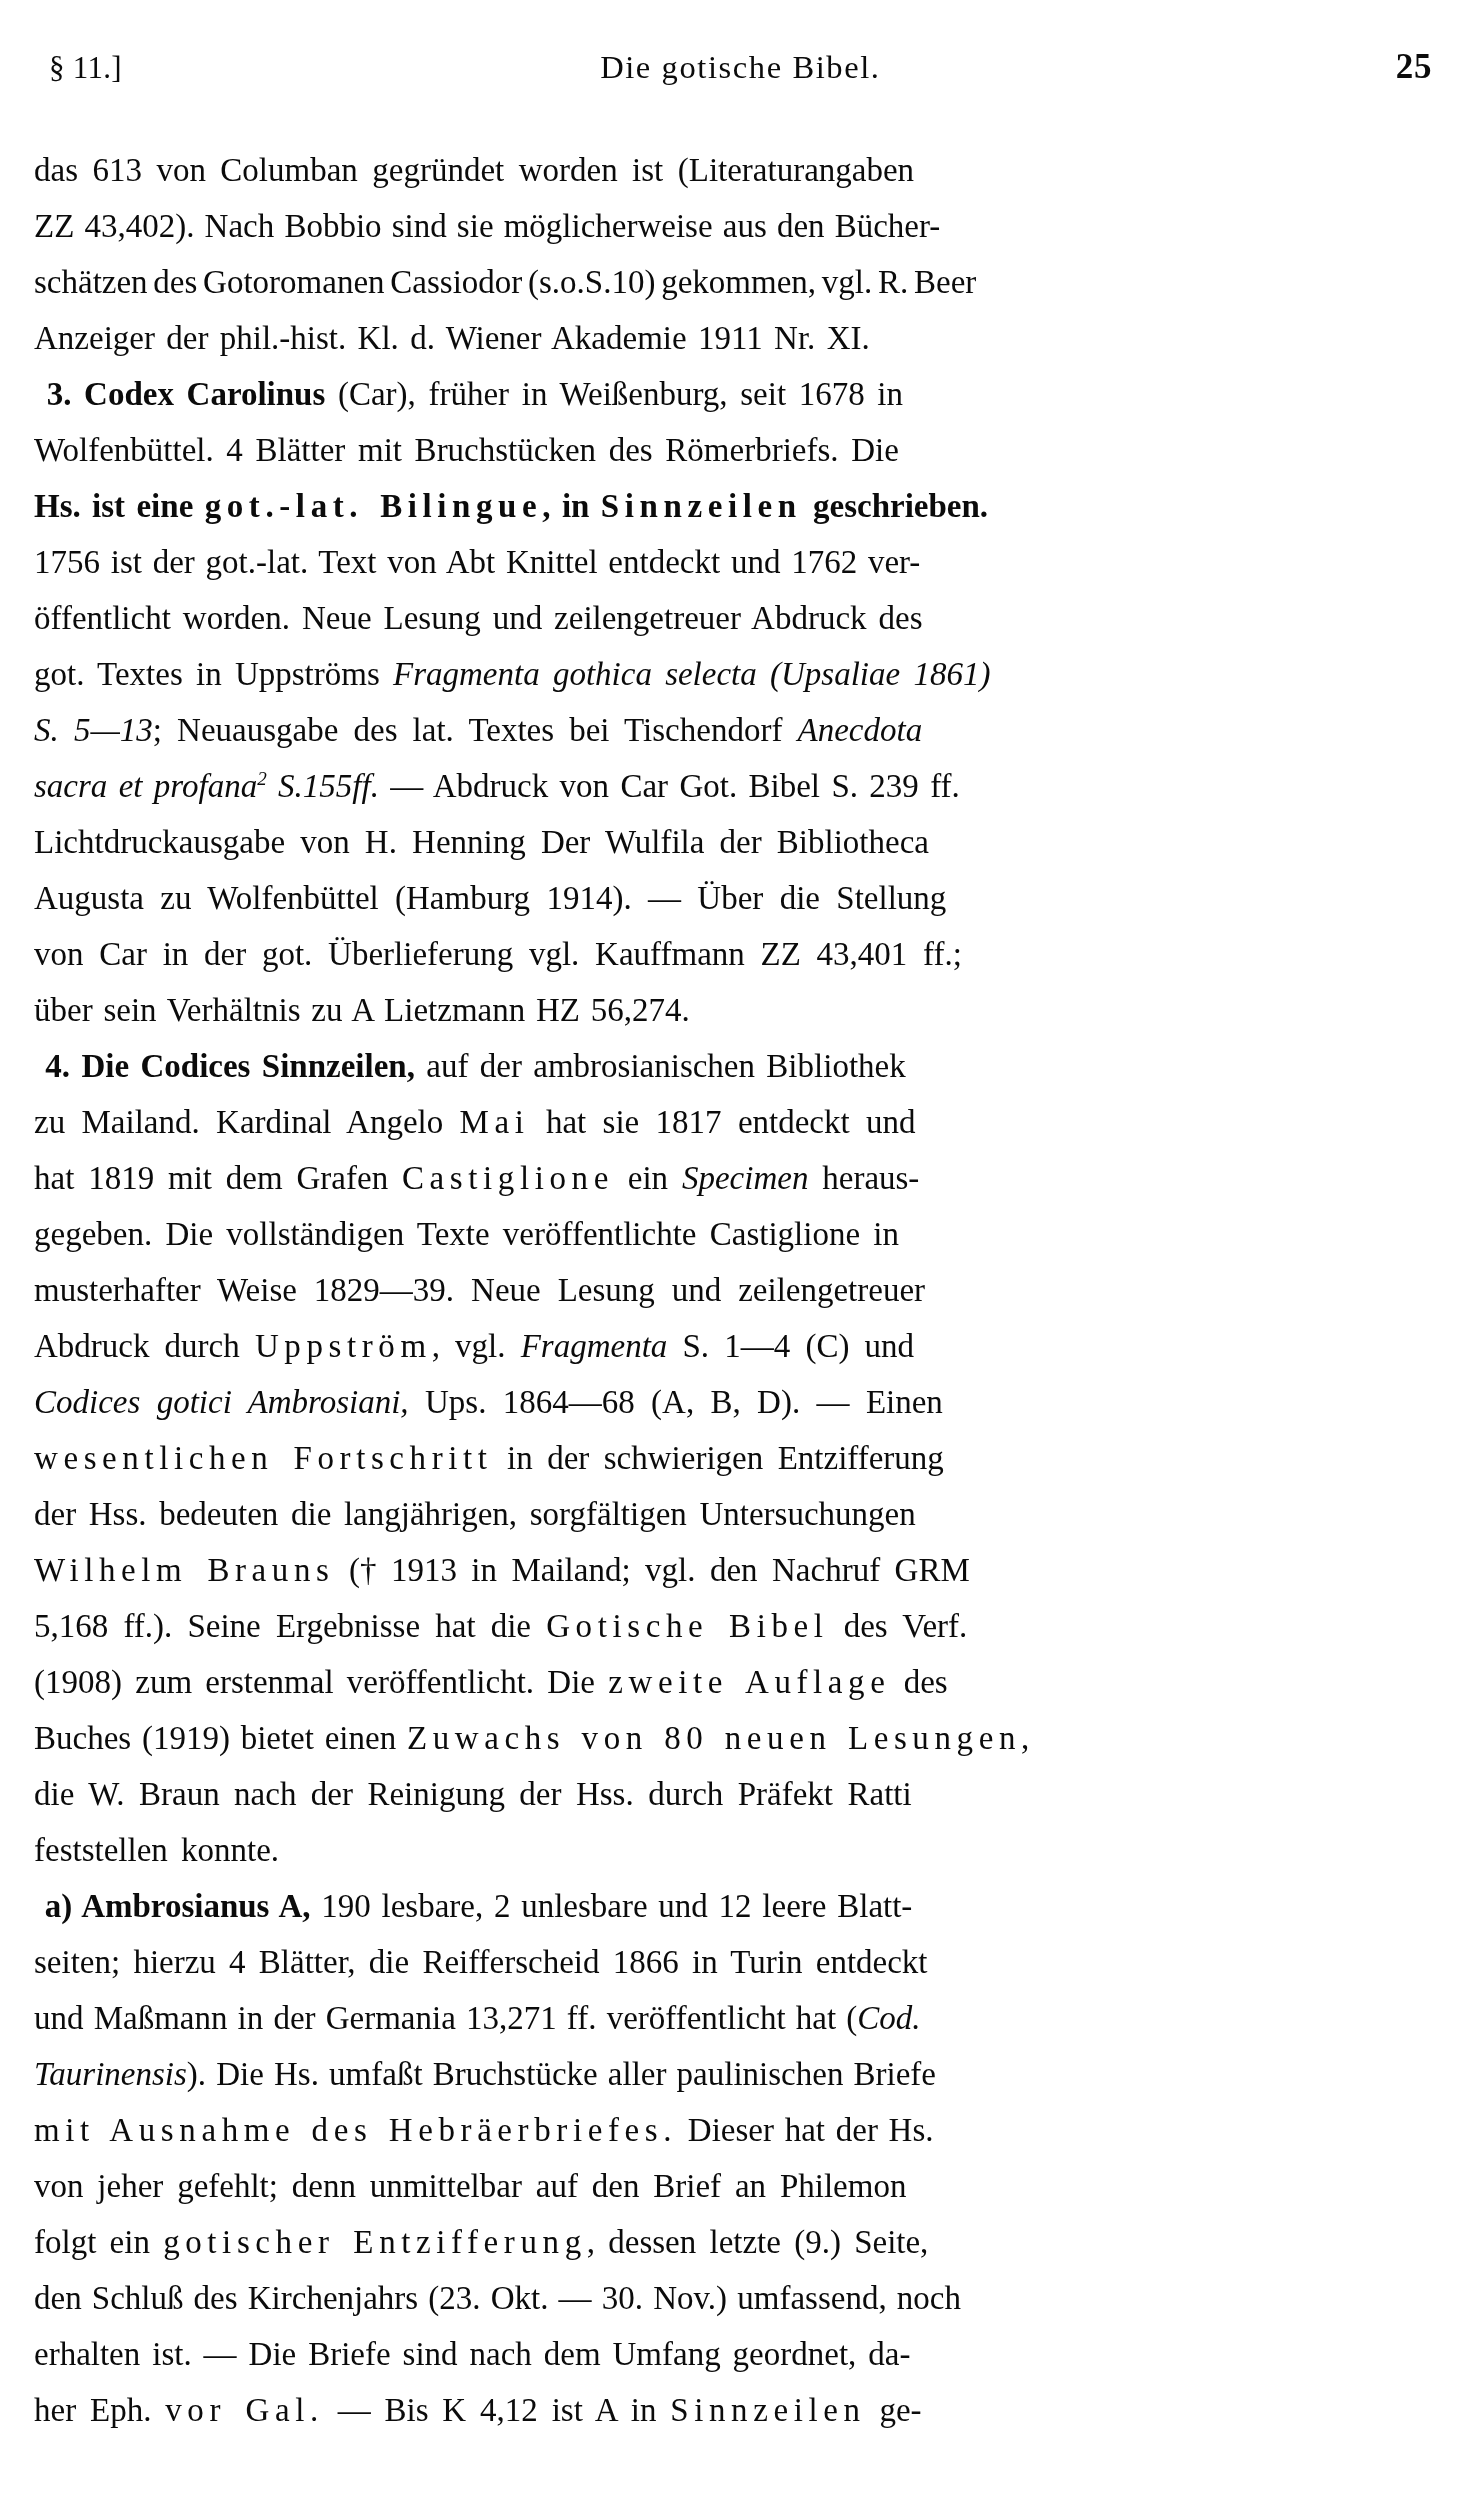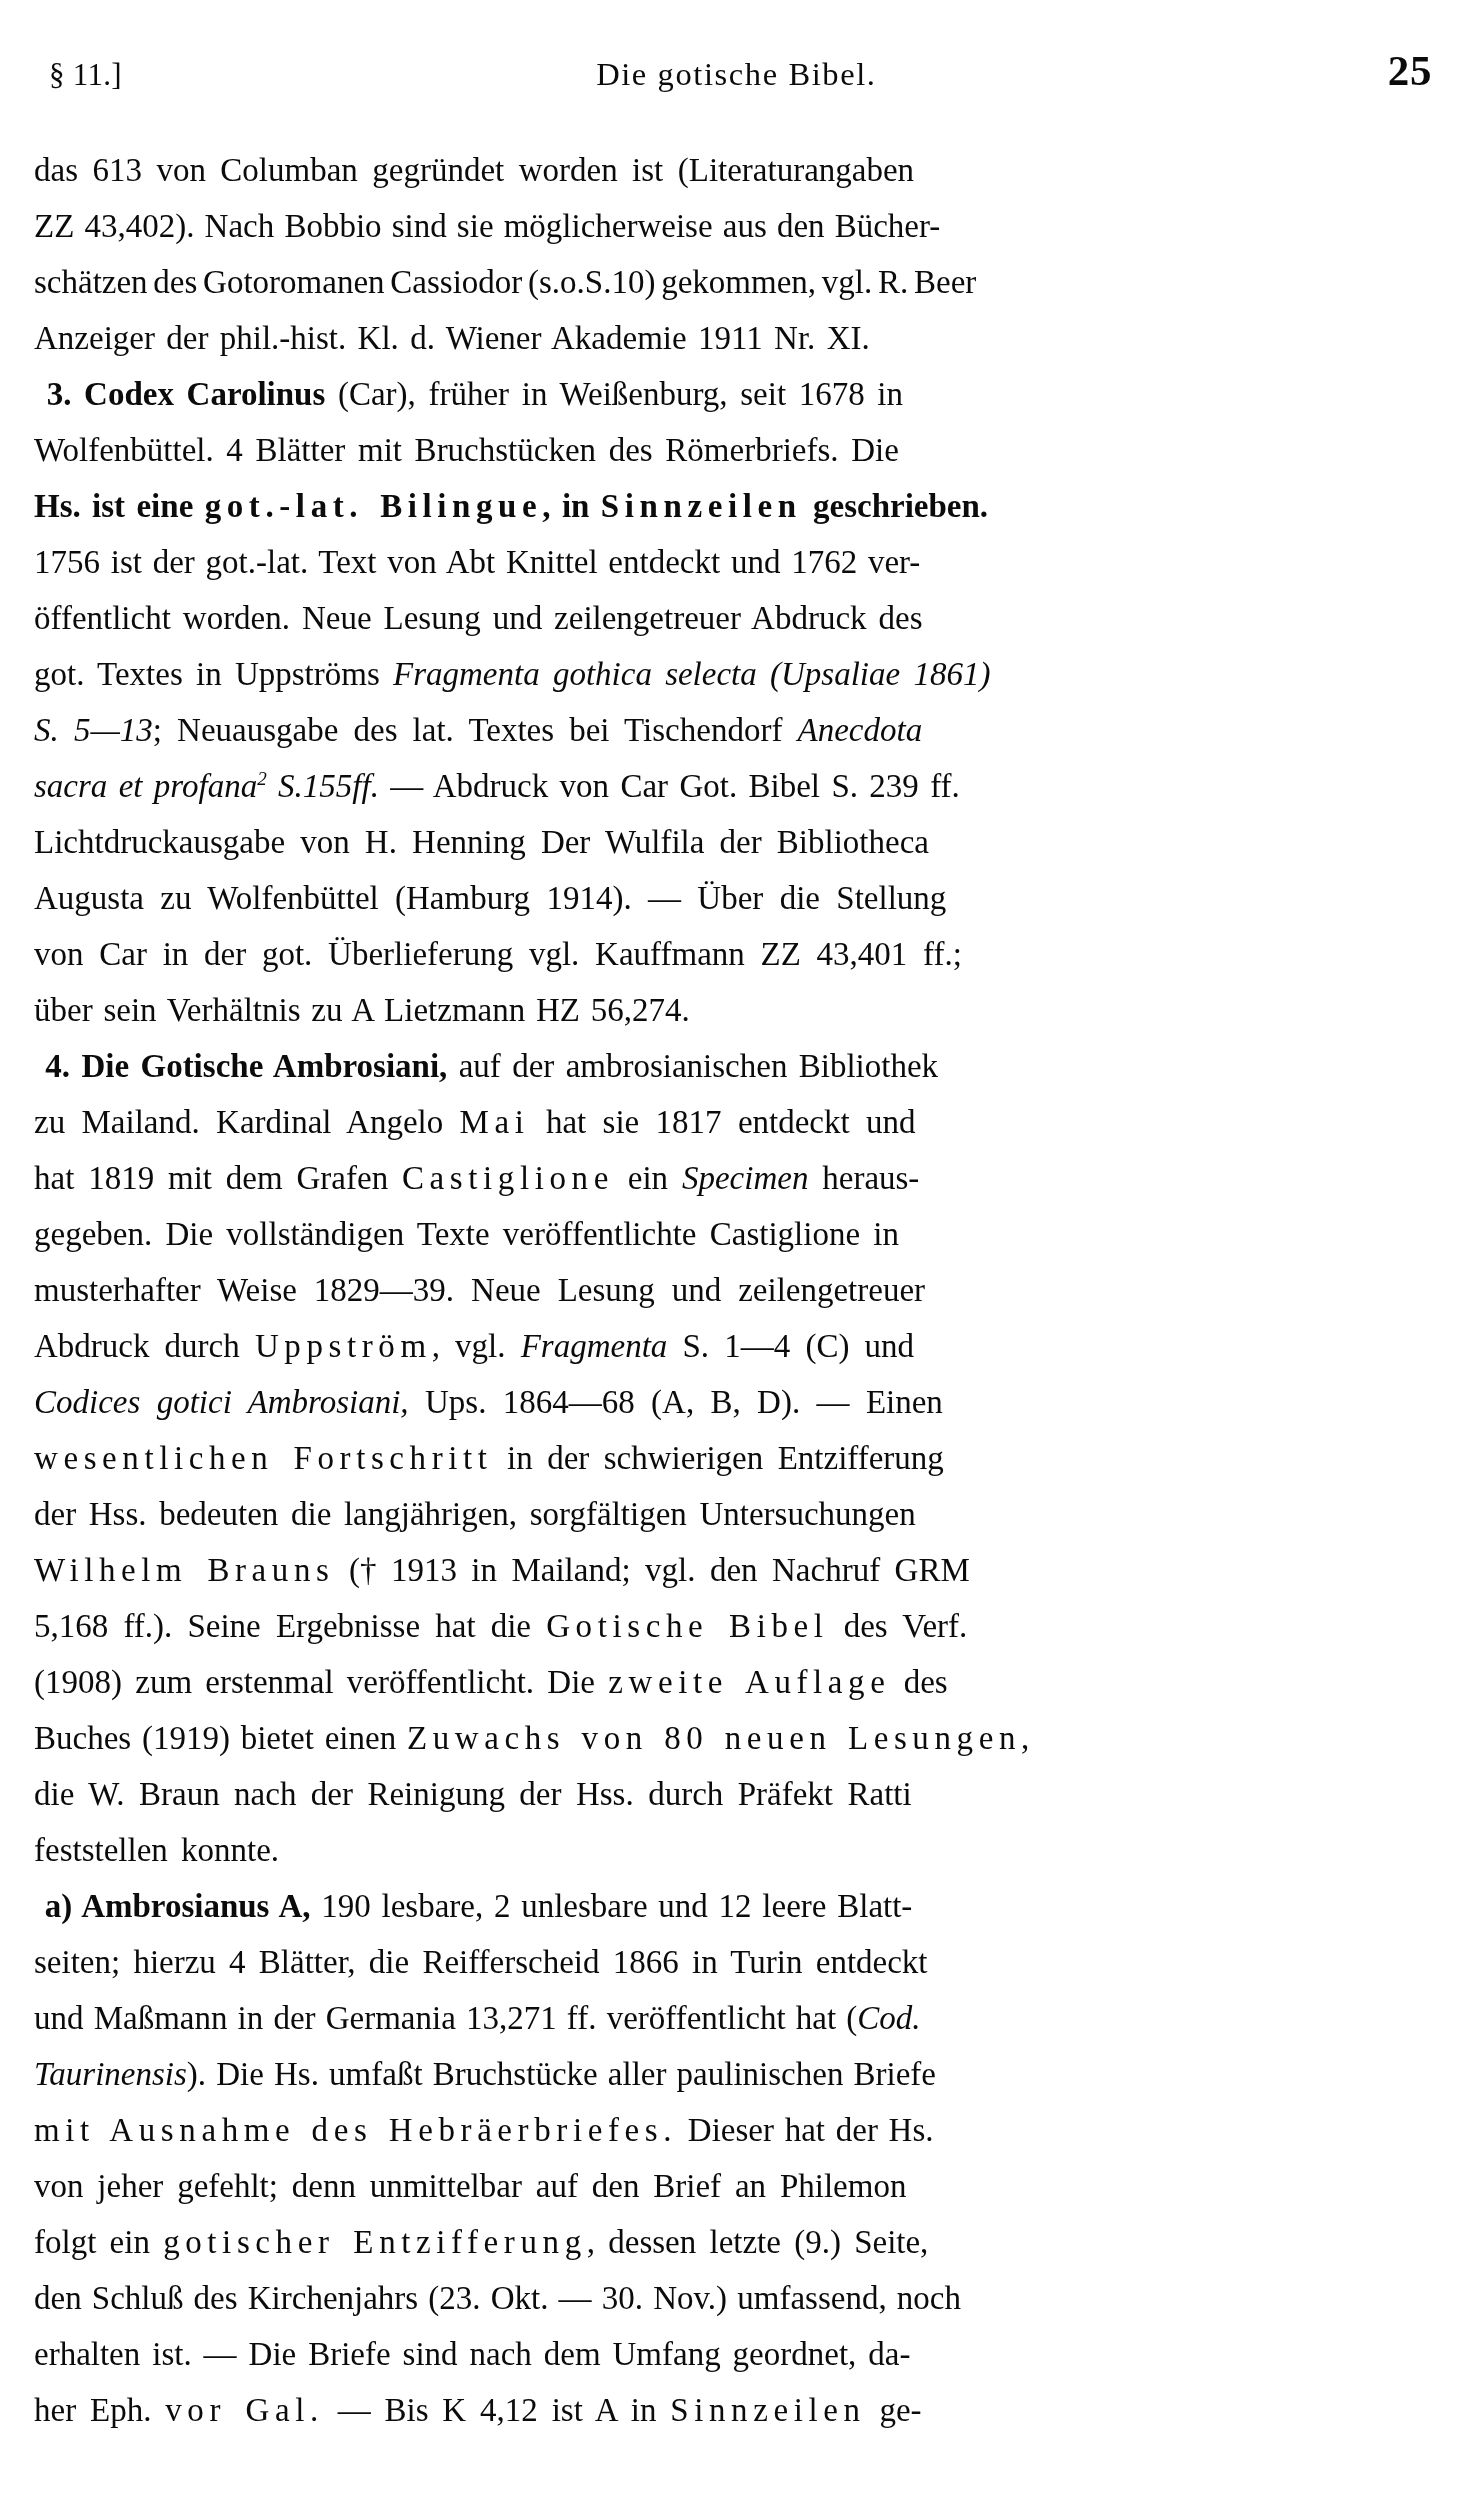--- a/index.html
+++ b/index.html
@@ -41,21 +41,21 @@
   }
   .rh-center {
     flex: 1 1 auto;
     text-align: center;
     letter-spacing: 1.6px;
     font-size: 32.5px;
     padding-right: 37px;
   }
   .rh-right {
     flex: 0 0 auto;
-    font-size: 43px;
+    font-size: 35px;
     font-weight: bold;
     letter-spacing: 0.6px;
   }
   
   .body-text {
     position: absolute;
     top: 142px;
     left: 34px;
     width: 1384px;
     font-size: 33px;
@@ -102,21 +102,21 @@
       <div class="ln" style="word-spacing: 3.1px; font-weight: bold;"><span>Hs. ist eine </span><span class="sp">got.-lat. Bilingue</span><span>, in </span><span class="sp">Sinnzeilen</span><span> geschrieben.</span></div>
       <div class="ln" style="word-spacing: 2.5px;"><span>1756 ist der got.-lat. Text von Abt Knittel entdeckt und 1762 ver-</span></div>
       <div class="ln" style="word-spacing: 3.7px;"><span>öffentlicht worden.   Neue Lesung und zeilengetreuer Abdruck des</span></div>
       <div class="ln" style="word-spacing: 5px;"><span>got. Textes in Uppströms </span><span class="i">Fragmenta gothica selecta (Upsaliae 1861)</span></div>
       <div class="ln" style="word-spacing: 6.9px;"><span class="i">S. 5—13</span><span>; Neuausgabe des lat. Textes bei Tischendorf </span><span class="i">Anecdota</span></div>
       <div class="ln" style="word-spacing: 3.1px;"><span class="i">sacra et profana</span><sup class="i">2</sup><span class="i"> S.155ff.</span><span> — Abdruck von Car Got. Bibel S. 239 ff.</span></div>
       <div class="ln" style="word-spacing: 6.9px;"><span>Lichtdruckausgabe von H. Henning Der Wulfila der Bibliotheca</span></div>
       <div class="ln" style="word-spacing: 8.1px;"><span>Augusta zu Wolfenbüttel (Hamburg 1914).   — Über die Stellung</span></div>
       <div class="ln" style="word-spacing: 7.5px;"><span>von Car in der got. Überlieferung vgl. Kauffmann ZZ 43,401 ff.;</span></div>
       <div class="ln" style="word-spacing: 2.5px;"><span>über sein Verhältnis zu A Lietzmann HZ 56,274.</span></div>
-      <div class="ln" style="word-spacing: 3.1px;"><span class="ind">&nbsp;</span><span class="b">4. </span><span class="b">Die Gotische Ambrosiani,</span><span> auf der ambrosianischen Bibliothek</span></div>
+      <div class="ln" style="word-spacing: 3.1px;"><span class="ind">&nbsp;</span><span class="b">4. </span><span class="b">Die Codices Sinnzeilen,</span><span> auf der ambrosianischen Bibliothek</span></div>
       <div class="ln" style="word-spacing: 8.1px;"><span>zu Mailand.   Kardinal Angelo </span><span class="sp">Mai</span><span> hat sie 1817 entdeckt und</span></div>
       <div class="ln" style="word-spacing: 5.6px;"><span>hat 1819 mit dem Grafen </span><span class="sp">Castiglione</span><span> ein </span><span class="i">Specimen</span><span> heraus-</span></div>
       <div class="ln" style="word-spacing: 5px;"><span>gegeben.   Die vollständigen Texte veröffentlichte Castiglione in</span></div>
       <div class="ln" style="word-spacing: 8.7px;"><span>musterhafter Weise 1829—39.   Neue Lesung und zeilengetreuer</span></div>
       <div class="ln" style="word-spacing: 6.9px;"><span>Abdruck durch </span><span class="sp">Uppström</span><span>, vgl. </span><span class="i">Fragmenta</span><span> S. 1—4 (C) und</span></div>
       <div class="ln" style="word-spacing: 8.1px;"><span class="i">Codices gotici Ambrosiani,</span><span> Ups. 1864—68 (A, B, D).   — Einen</span></div>
       <div class="ln" style="word-spacing: 6.2px;"><span class="sp">wesentlichen Fortschritt</span><span> in der schwierigen Entzifferung</span></div>
       <div class="ln" style="word-spacing: 4.4px;"><span>der Hss. bedeuten die langjährigen, sorgfältigen Untersuchungen</span></div>
       <div class="ln" style="word-spacing: 6.2px;"><span class="sp">Wilhelm Brauns</span><span> († 1913 in Mailand; vgl. den Nachruf GRM</span></div>
       <div class="ln" style="word-spacing: 6.9px;"><span>5,168 ff.).   Seine Ergebnisse hat die </span><span class="sp">Gotische Bibel</span><span> des Verf.</span></div>

